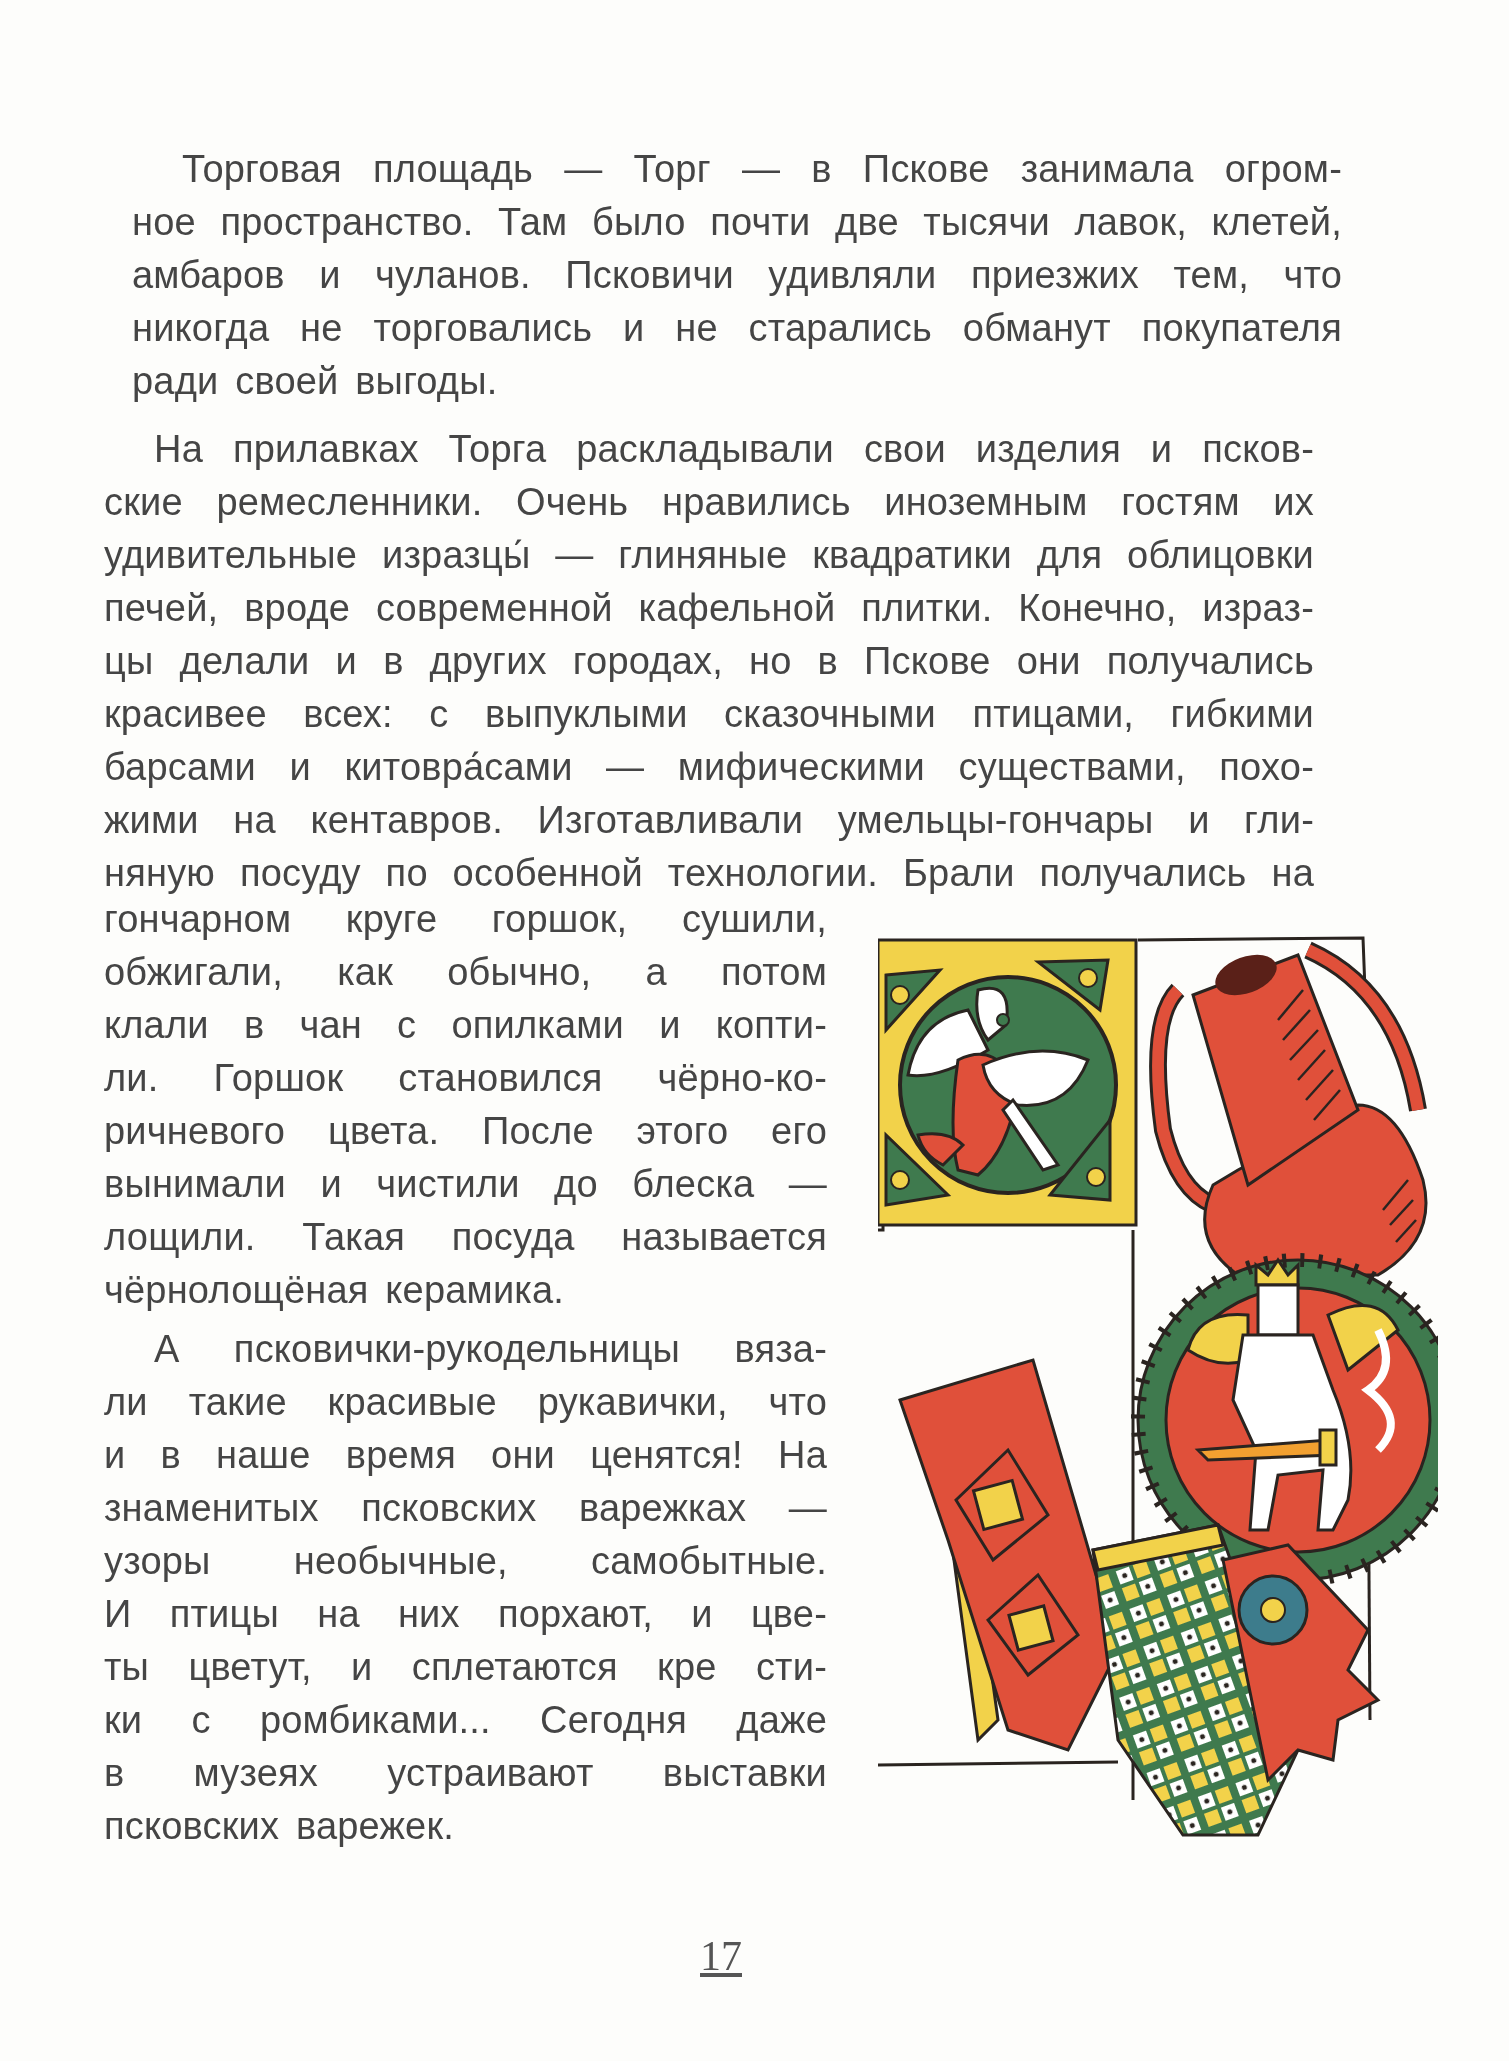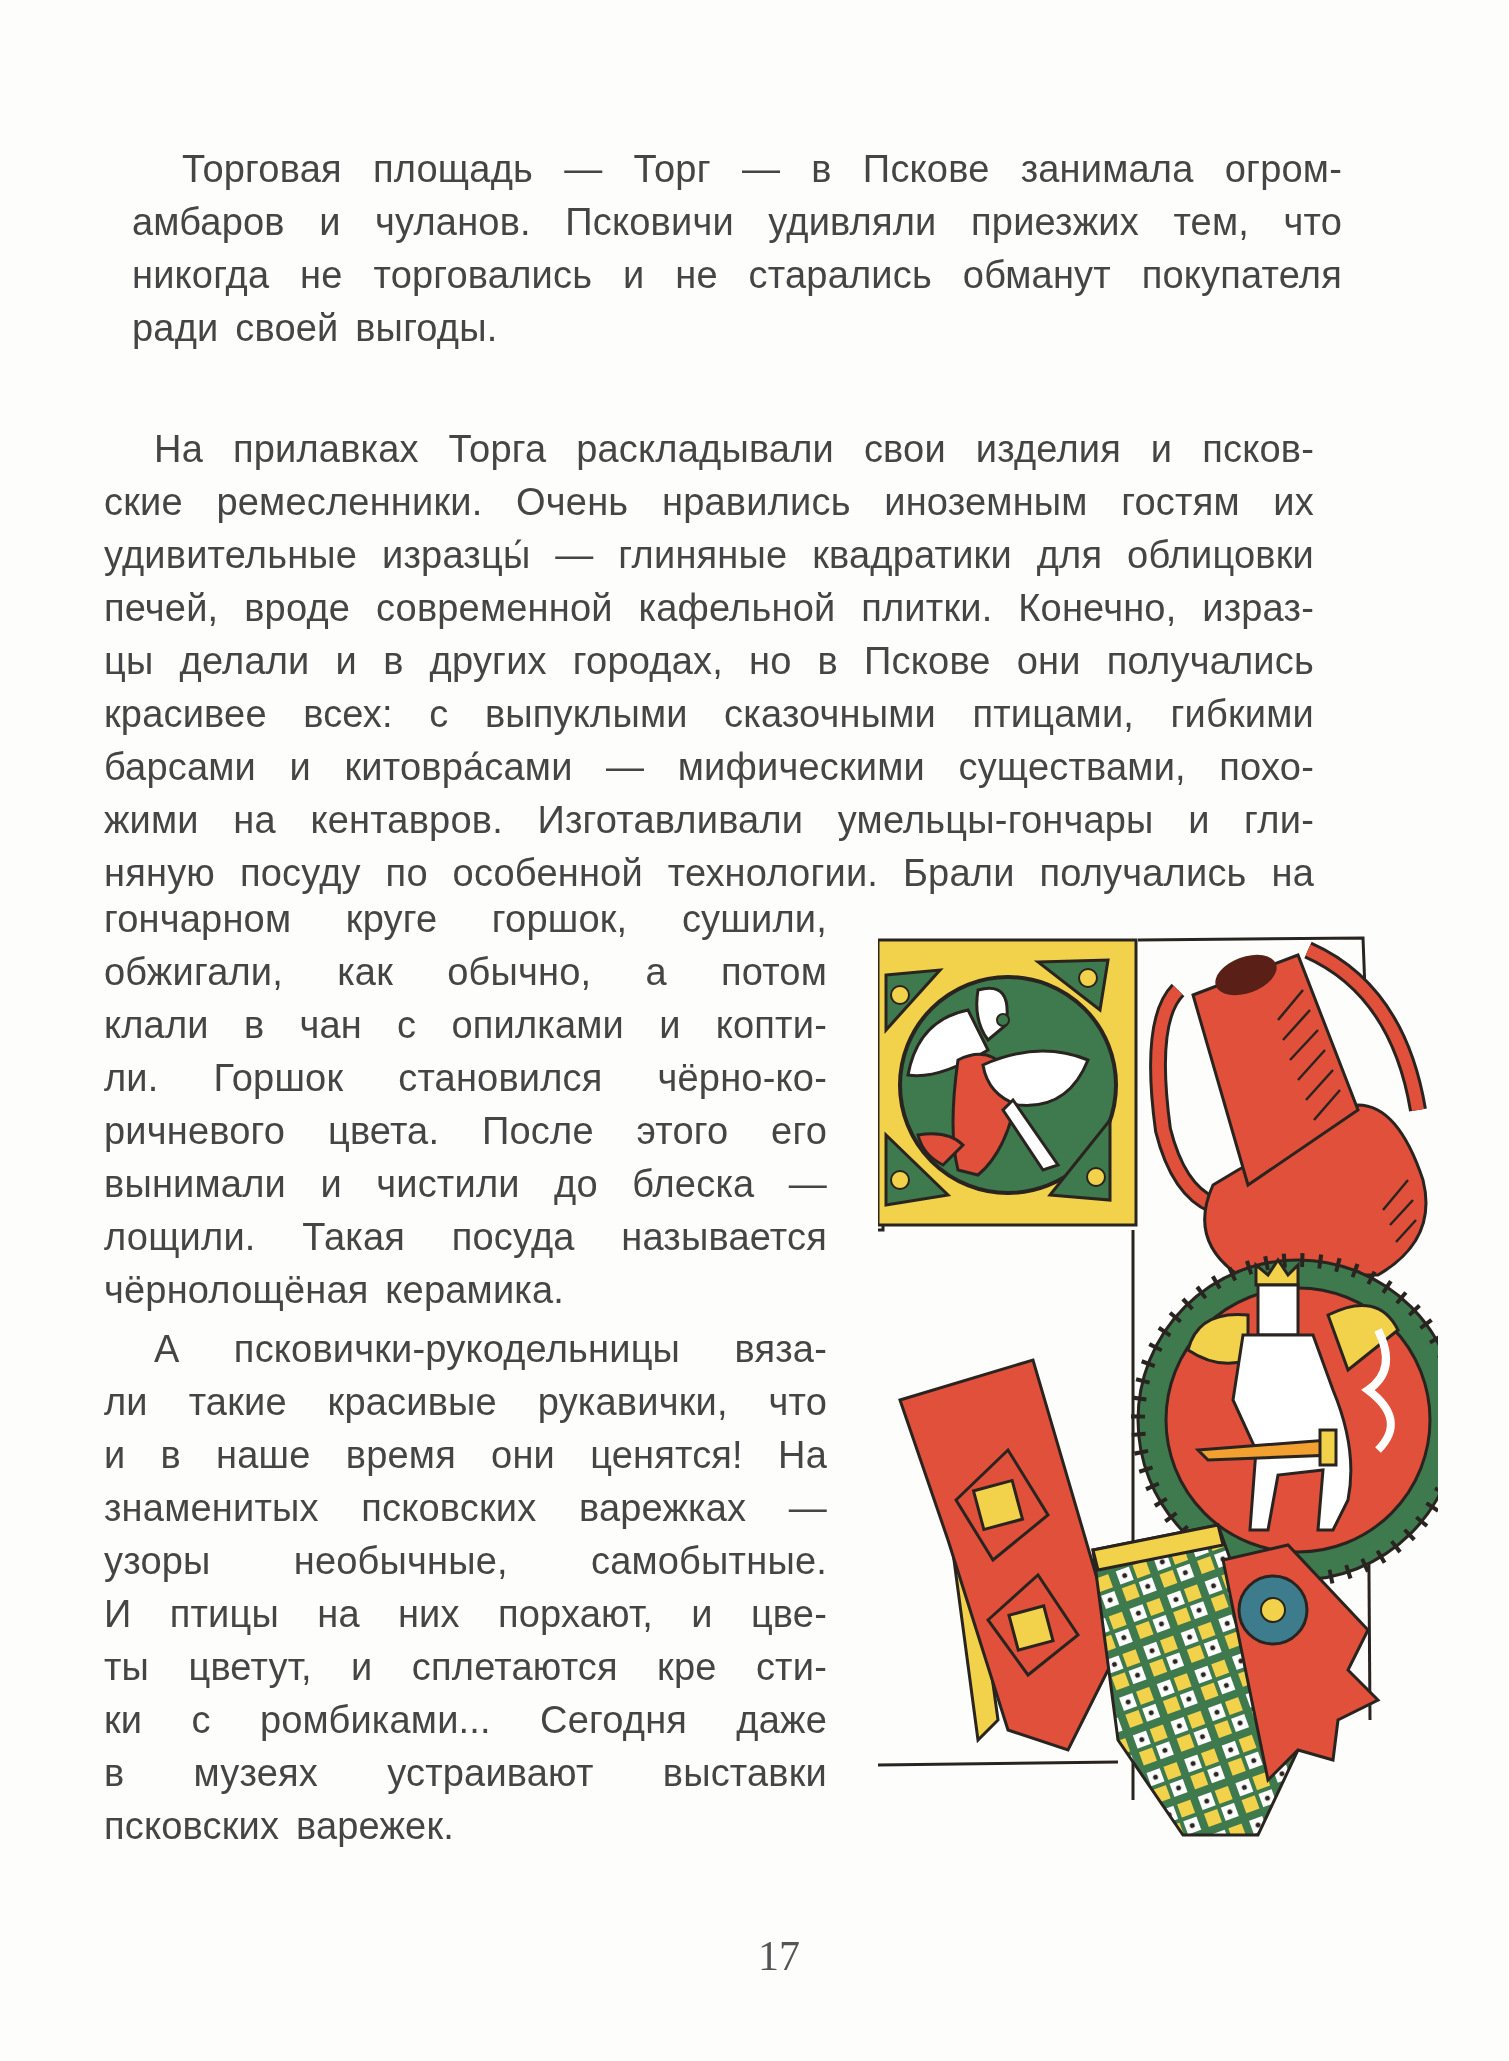--- a/index.html
+++ b/index.html
@@ -33,40 +33,42 @@
     .line.indent { padding-left: 50px; }
 
     #p1 { top: 143px; margin-left: 28px; }
     #p2 { top: 423px; }
     #p2b { top: 893px; width: 723px; }
     #p3 { top: 1323px; width: 723px; }
 
     .page-number {
       position: absolute;
       left: 700px; top: 1932px;
-      width: 100px; text-align: right;
+      width: 100px; text-align: left;
       font-family: "Liberation Serif", "DejaVu Serif", serif;
       font-size: 42px;
       color: #555;
+      text-decoration: underline;
     }
 
     .illustration {
       position: absolute;
       left: 878px; top: 930px;
       width: 560px; height: 920px;
     }
     .illustration svg { width: 100%; height: 100%; display: block; }
   </style>
 </head>
 <body>
 
 <div class="page">
 
   <div class="para-full" id="p1">
     <span class="line indent">Торговая площадь — Торг — в Пскове занимала огром-</span>
+    <span class="line">ное пространство. Там было почти две тысячи лавок, клетей,</span>
     <span class="line">амбаров и чуланов. Псковичи удивляли приезжих тем, что</span>
     <span class="line">никогда не торговались и не старались обманут покупателя</span>
     <span class="line last">ради своей выгоды.</span>
   </div>
 
   <div class="para-full" id="p2">
     <span class="line indent">На прилавках Торга раскладывали свои изделия и псков-</span>
     <span class="line">ские ремесленники. Очень нравились иноземным гостям их</span>
     <span class="line">удивительные изразцы́ — глиняные квадратики для облицовки</span>
     <span class="line">печей, вроде современной кафельной плитки. Конечно, израз-</span>

